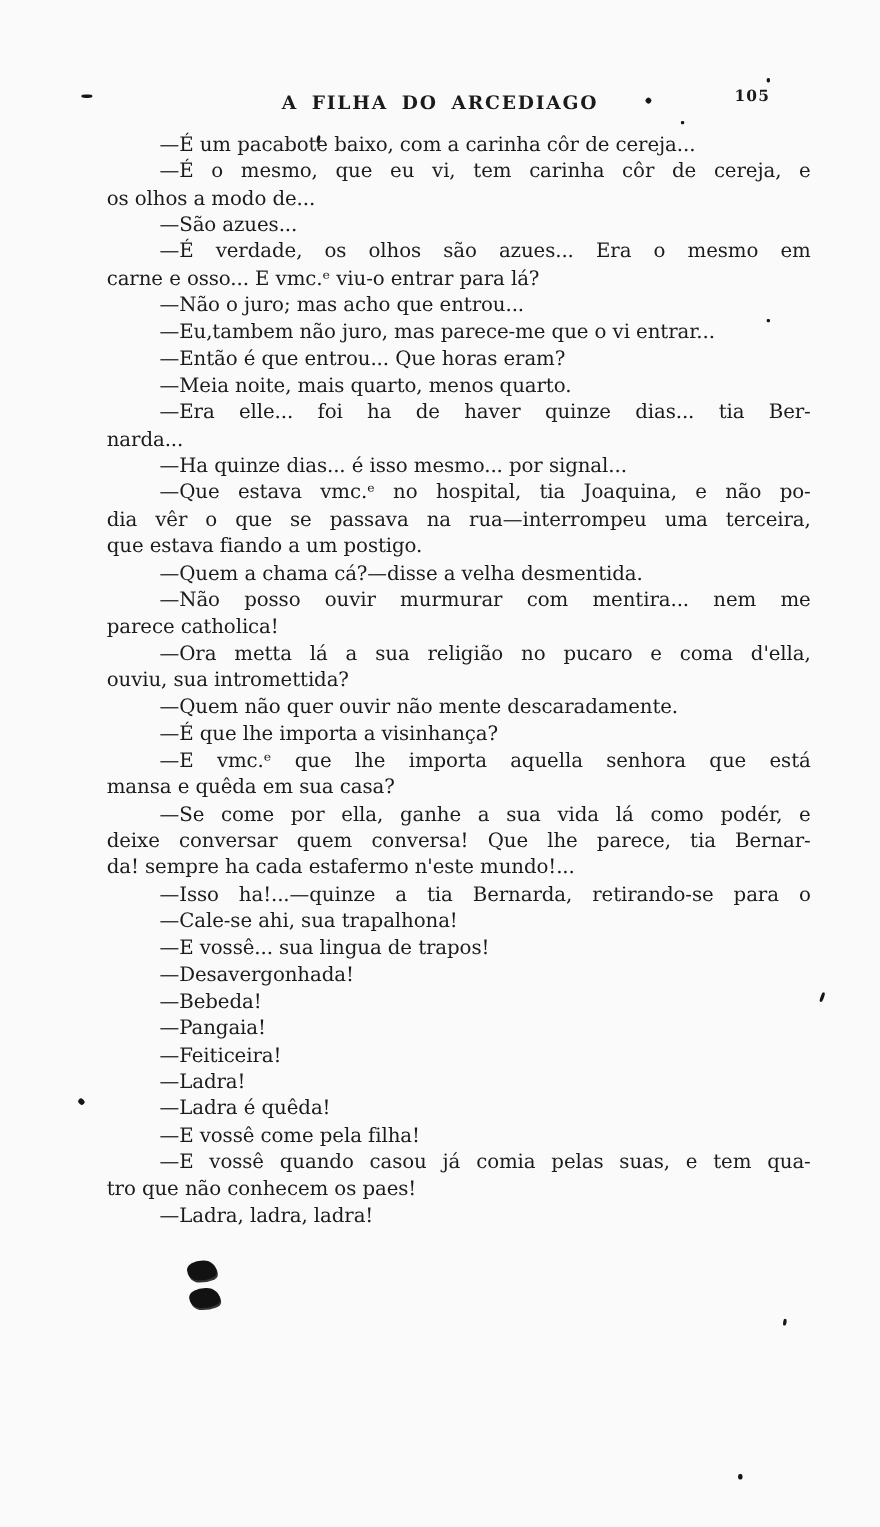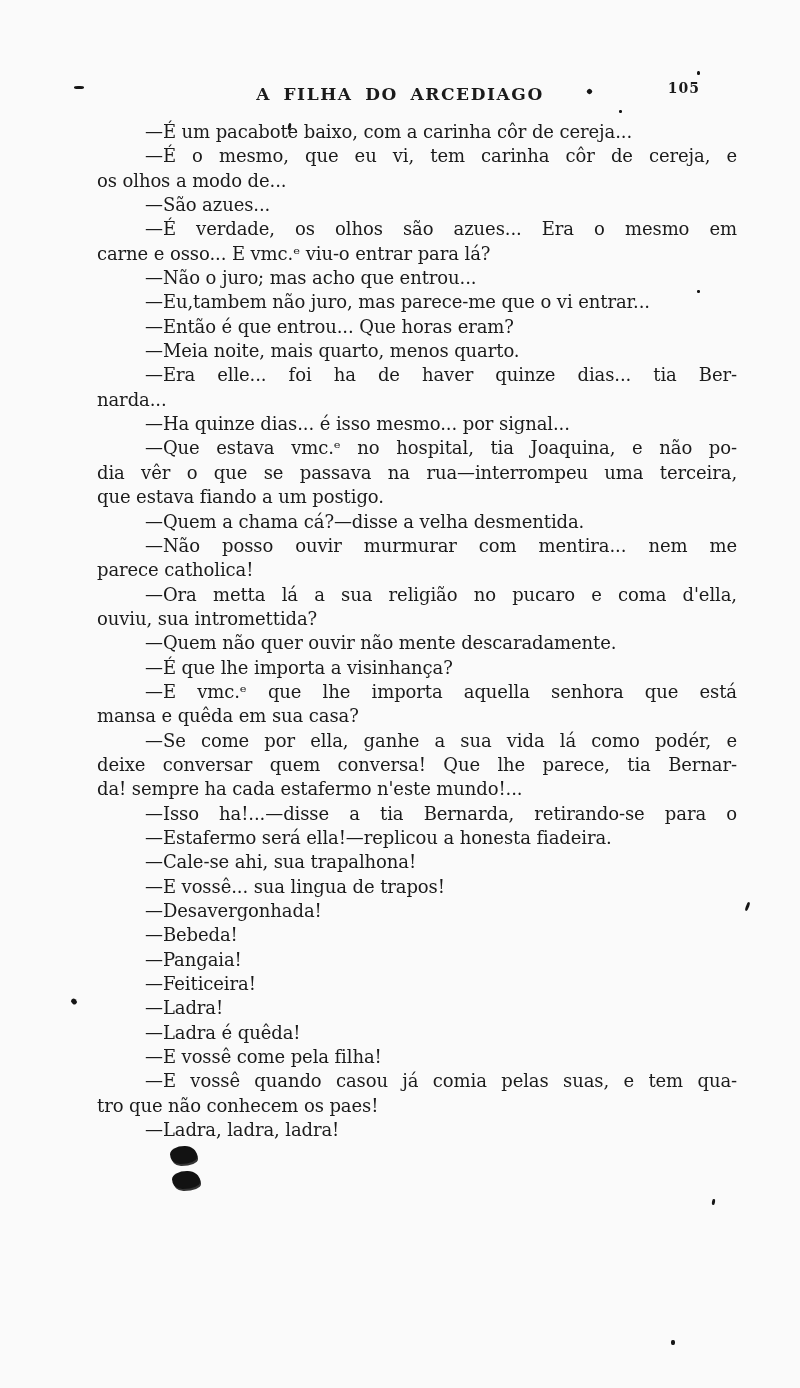--- a/index.html
+++ b/index.html
@@ -132,24 +132,21 @@
       <div class="paragraph">
         <div class="line first full">—E vmc.ᵉ que lhe importa aquella senhora que está</div>
         <div class="line">mansa e quêda em sua casa?</div>
       </div>
       <div class="paragraph">
         <div class="line first full">—Se come por ella, ganhe a sua vida lá como podér, e</div>
         <div class="line full">deixe conversar quem conversa! Que lhe parece, tia Bernar-</div>
         <div class="line">da! sempre ha cada estafermo n'este mundo!...</div>
       </div>
       <div class="paragraph">
-        <div class="line first full">—Isso ha!...—disse a tia Bernarda, retirando-se para o</div>
-      </div>
-      <div class="paragraph">
-        <div class="line first">—Estafermo será ella!—replicou a honesta fiadeira.</div>
+        <div class="line first full">—Isso ha!...—quinze a tia Bernarda, retirando-se para o</div>
       </div>
       <div class="paragraph">
         <div class="line first">—Cale-se ahi, sua trapalhona!</div>
       </div>
       <div class="paragraph">
         <div class="line first">—E vossê... sua lingua de trapos!</div>
       </div>
       <div class="paragraph">
         <div class="line first">—Desavergonhada!</div>
       </div>

